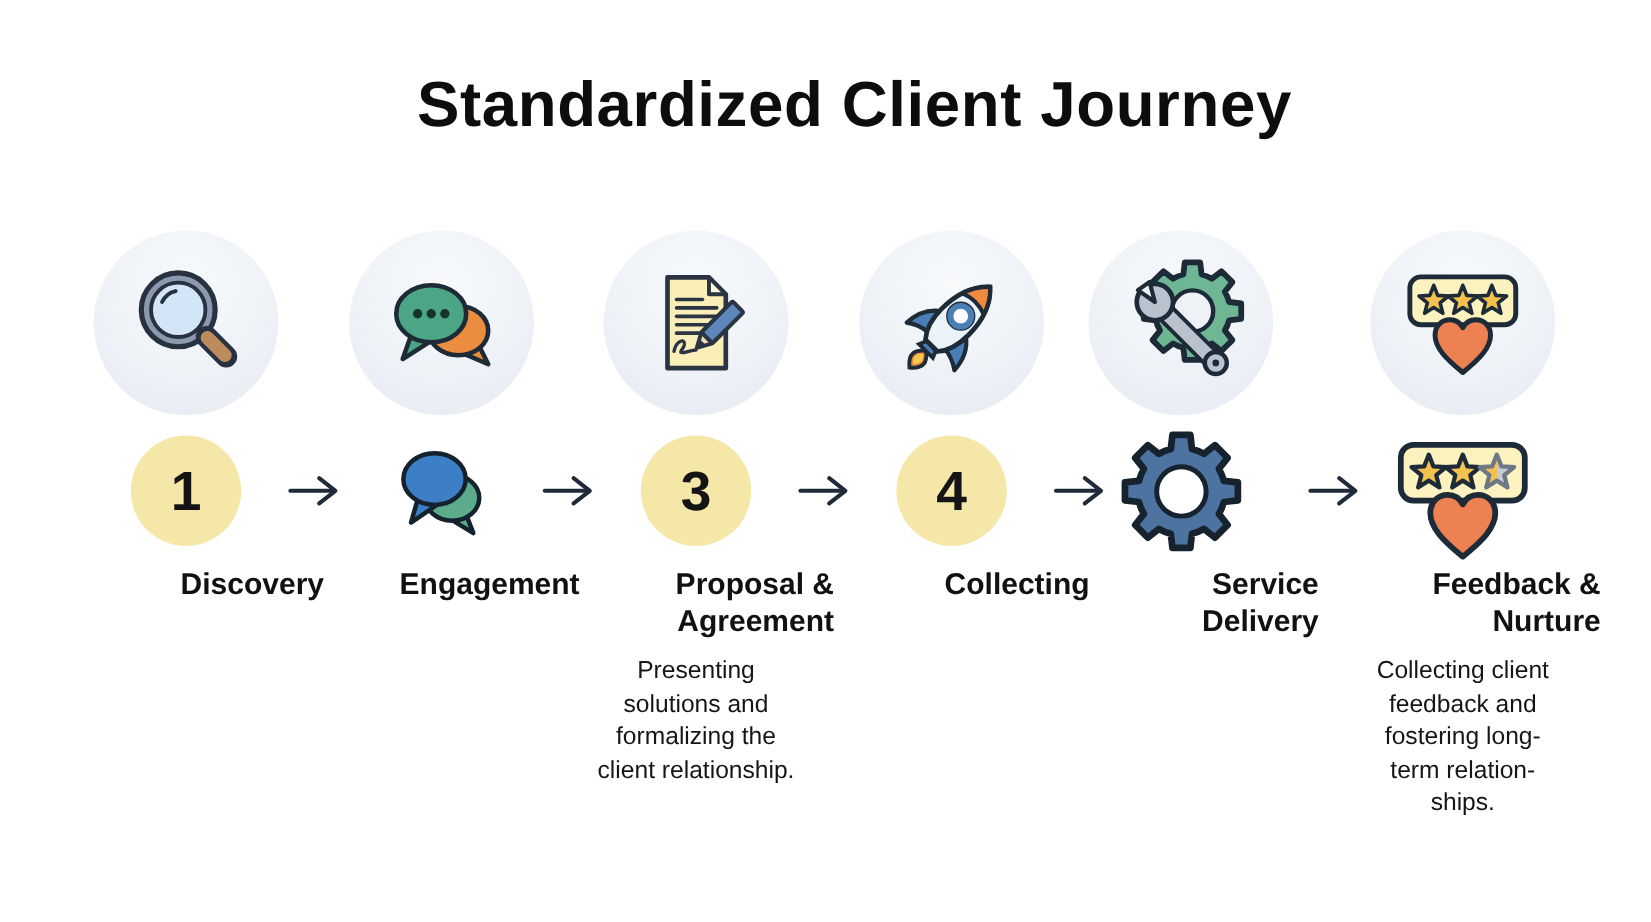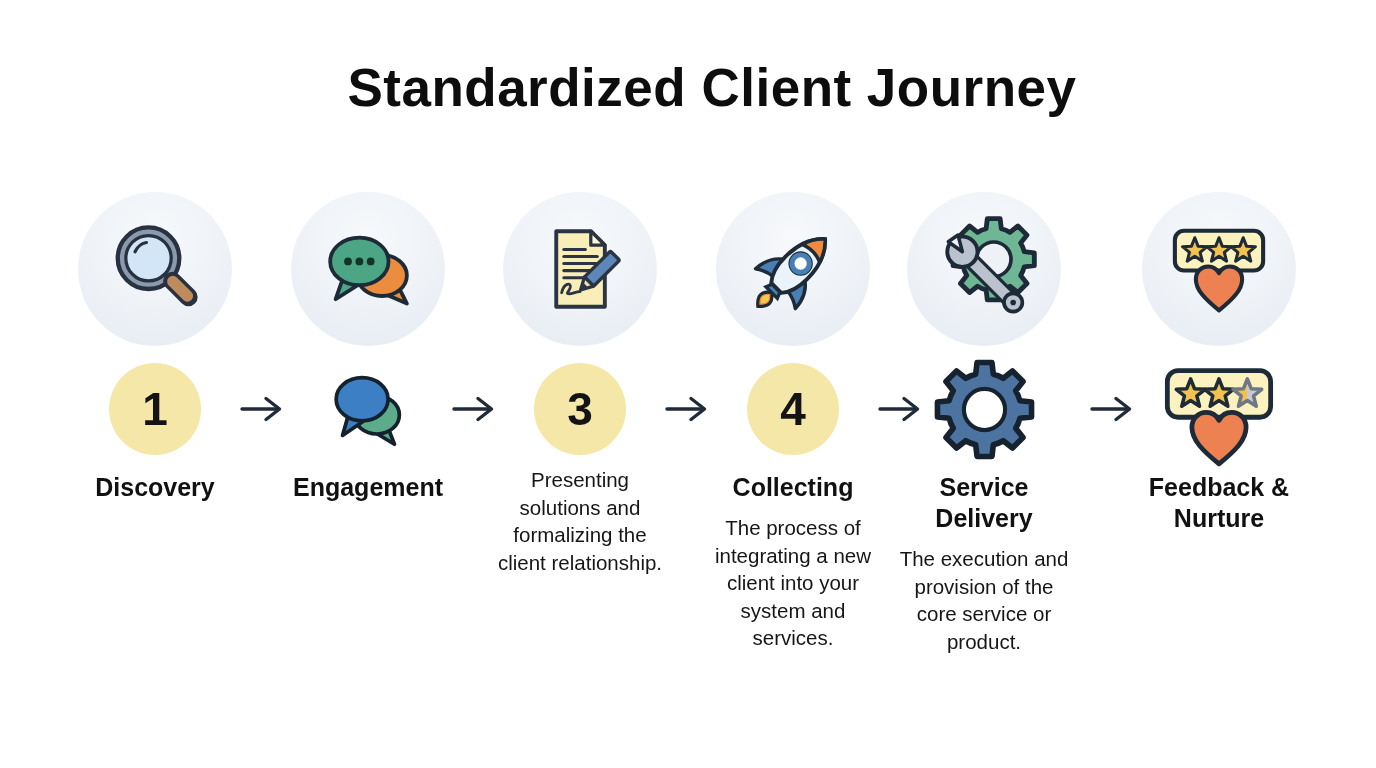--- a/index.html
+++ b/index.html
@@ -33,21 +33,21 @@
   .num-circle{
     width:92px;height:92px;border-radius:50%;background:#f5e7a7;
     display:flex;align-items:center;justify-content:center;
   }
   .num-circle span{font-size:46px;font-weight:700;color:#141414;line-height:1;}
   .mk-chat{width:102px;height:98px;overflow:visible;}
   .mk-gear{width:103px;height:103px;overflow:visible;}
   .mk-rating{width:126px;height:116px;overflow:visible;margin-top:14px;}
   .stage-title{
     margin:17px 0 0 0;font-size:25px;line-height:31px;font-weight:700;
-    color:#111111;white-space:pre-line;
+    color:#111111;white-space:pre-line;text-align:right;
   }
   .stage-desc{
     margin:11px 0 0 0;font-size:20.5px;line-height:27.5px;font-weight:400;
     color:#161616;white-space:pre-line;
   }
   .arrow{position:absolute;top:394px;width:46px;height:30px;}
   .arrow:nth-of-type(1){left:239px;}
   .arrow:nth-of-type(2){left:451px;}
   .arrow:nth-of-type(3){left:664px;}
   .arrow:nth-of-type(4){left:877px;}
@@ -131,20 +131,22 @@
           <path d="M-6 8 L6 8 L0 19 Z" fill="#ecdcb8" stroke="#2a3442" stroke-width="3" stroke-linejoin="round"></path>
           <path d="M-2 12.5 L2 12.5 L0 19 Z" fill="#2a3442"></path>
         </g>
       </svg>
     </div>
     <div class="marker">
       <div class="num-circle">
         <span>3</span>
       </div>
     </div>
+    <h2 class="stage-title">Proposal &amp;
+Agreement</h2>
     <p class="stage-desc">Presenting
 solutions and
 formalizing the
 client relationship.</p>
   </section>
 
   <section class="stage">
     <div class="bubble">
       <svg viewBox="0 0 100 100">
         <g transform="rotate(45 50 52)">
@@ -159,25 +161,20 @@
           <circle cx="50" cy="42" r="8" fill="#fdfefe" stroke="#4a7fb5" stroke-width="4.6"></circle>
         </g>
       </svg>
     </div>
     <div class="marker">
       <div class="num-circle">
         <span>4</span>
       </div>
     </div>
     <h2 class="stage-title">Collecting</h2>
-    <p class="stage-desc">The process of
-integrating a new
-client into your
-system and
-services.</p>
   </section>
 
   <section class="stage">
     <div class="bubble">
       <svg viewBox="0 0 100 100">
         <g transform="translate(59 41) scale(1.12) translate(-50 -50)">
           <use href="#gearP" fill="#6fb694" stroke="#1d2a38" stroke-width="4"></use>
         </g>
         <circle cx="59" cy="41" r="16" fill="#eef2f7" stroke="#1d2a38" stroke-width="3.4"></circle>
         <line x1="33" y1="37" x2="77" y2="81" stroke="#1d2a38" stroke-width="16" stroke-linecap="round"></line>
@@ -191,24 +188,20 @@
     <div class="marker">
       <svg class="mk-gear" viewBox="0 0 100 100">
         <g transform="translate(50 50) scale(1.36) translate(-50 -50)">
           <use href="#gearP" fill="#4d74a1" stroke="#16222e" stroke-width="4"></use>
         </g>
         <circle cx="50" cy="50" r="20" fill="#ffffff" stroke="#16222e" stroke-width="4"></circle>
       </svg>
     </div>
     <h2 class="stage-title">Service
 Delivery</h2>
-    <p class="stage-desc">The execution and
-provision of the
-core service or
-product.</p>
   </section>
 
   <section class="stage">
     <div class="bubble">
       <svg viewBox="0 0 100 92" style="height:99px">
         <rect x="9" y="10" width="82" height="37" rx="8.5" fill="#fbf2c0" stroke="#1d2a38" stroke-width="3.8"></rect>
         <use href="#starP" transform="translate(27.5 28.5)" fill="#f2c14e" stroke="#1d2a38" stroke-width="2.8"></use>
         <use href="#starP" transform="translate(50 28.5)" fill="#f2c14e" stroke="#1d2a38" stroke-width="2.8"></use>
         <use href="#starP" transform="translate(72.5 28.5)" fill="#f2c14e" stroke="#1d2a38" stroke-width="2.8"></use>
         <path d="M50 84 C37 73.5 28.5 65 28.5 55 C28.5 47.8 33.6 43.2 40 43.2 C44.4 43.2 48 45.6 50 49.4 C52 45.6 55.6 43.2 60 43.2 C66.4 43.2 71.5 47.8 71.5 55 C71.5 65 63 73.5 50 84 Z" fill="#ee8152" stroke="#1d2a38" stroke-width="3.8" stroke-linejoin="round"></path>
@@ -218,20 +211,25 @@
       <svg class="mk-rating" viewBox="0 0 100 92">
         <rect x="9" y="10" width="82" height="37" rx="8.5" fill="#fbf2c0" stroke="#1d2a38" stroke-width="3.8"></rect>
         <use href="#starP" transform="translate(27.5 28.5)" fill="#f2c14e" stroke="#1d2a38" stroke-width="2.8"></use>
         <use href="#starP" transform="translate(50 28.5)" fill="#f2c14e" stroke="#1d2a38" stroke-width="2.8"></use>
         <use href="#starP" transform="translate(72.5 28.5)" fill="url(#halfGrayStar)" stroke="#6e7884" stroke-width="2.8"></use>
         <path d="M50 84 C37 73.5 28.5 65 28.5 55 C28.5 47.8 33.6 43.2 40 43.2 C44.4 43.2 48 45.6 50 49.4 C52 45.6 55.6 43.2 60 43.2 C66.4 43.2 71.5 47.8 71.5 55 C71.5 65 63 73.5 50 84 Z" fill="#ee8152" stroke="#1d2a38" stroke-width="3.8" stroke-linejoin="round"></path>
       </svg>
     </div>
     <h2 class="stage-title">Feedback &amp;
 Nurture</h2>
+    <p class="stage-desc">Collecting client
+feedback and
+fostering long-
+term relation-
+ships.</p>
   </section>
 
   <svg class="arrow" viewBox="0 0 46 30">
     <line x1="3" y1="15" x2="39" y2="15" stroke="#1f2b39" stroke-width="3.4" stroke-linecap="round"></line>
     <polyline points="27,4.5 40.5,15 27,25.5" fill="none" stroke="#1f2b39" stroke-width="3.4" stroke-linecap="round" stroke-linejoin="round"></polyline>
   </svg>
   <svg class="arrow" viewBox="0 0 46 30">
     <line x1="3" y1="15" x2="39" y2="15" stroke="#1f2b39" stroke-width="3.4" stroke-linecap="round"></line>
     <polyline points="27,4.5 40.5,15 27,25.5" fill="none" stroke="#1f2b39" stroke-width="3.4" stroke-linecap="round" stroke-linejoin="round"></polyline>
   </svg>

